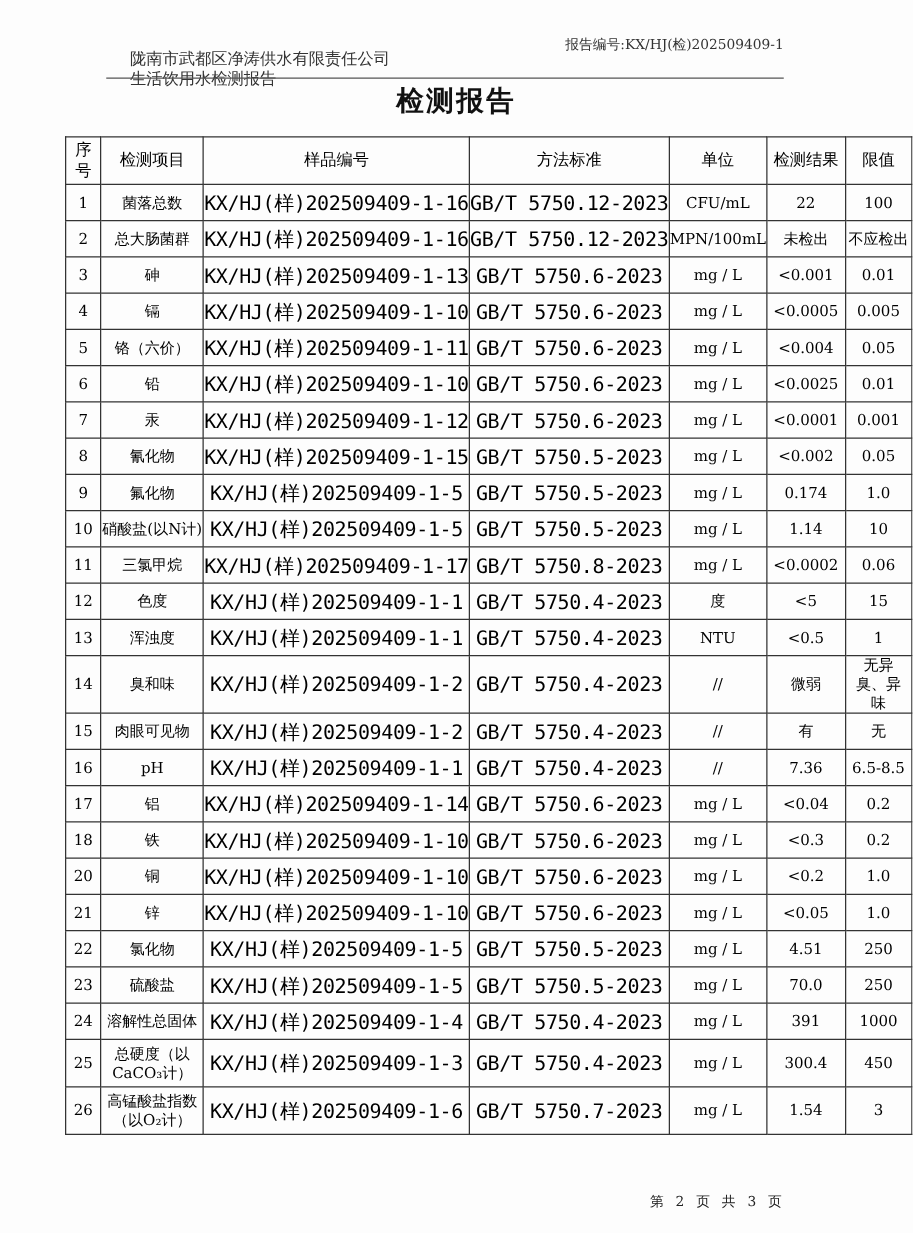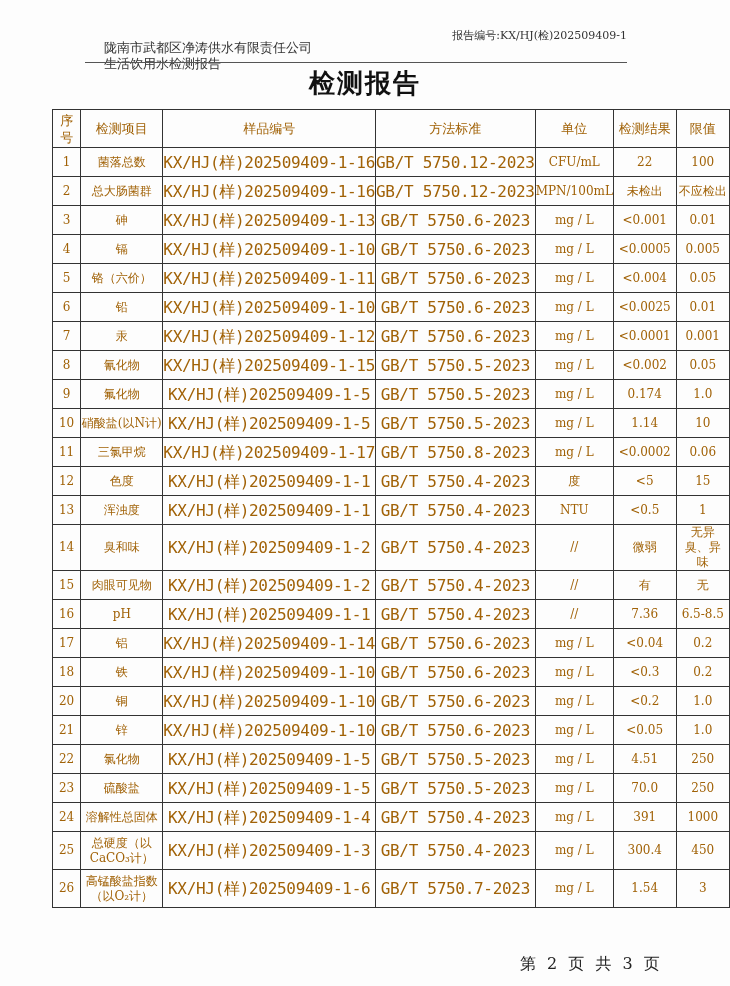--- a/index.html
+++ b/index.html
@@ -4,36 +4,36 @@
 <style>
   html, body { margin: 0; padding: 0; }
   body {
     width: 730px; height: 986px; background: #fdfdfd; position: relative;
     font-family: "DejaVu Serif", "Liberation Serif", serif; color: #222; overflow: hidden;
   }
   .hdr-left { position: absolute; left: 85px; top: 40px; font-size: 13px; line-height: 16px; color: #333; margin-left: 19px; }
   .hdr-right { position: absolute; right: 103px; top: 28px; font-size: 11px; line-height: 16px; color: #333; }
   .hdr-rule { position: absolute; left: 85px; top: 62px; width: 542px; height: 0; border-top: 1px solid #555; }
   .title { position: absolute; left: 0; width: 730px; top: 66px; text-align: center;
-    font-family: "DejaVu Sans", "Liberation Sans", sans-serif; font-weight: bold; font-size: 26px; letter-spacing: 2px; color: #111; }
+    font-family: "DejaVu Sans", "Liberation Sans", sans-serif; font-weight: bold; font-size: 22px; letter-spacing: 2px; color: #111; }
   table.report {
     position: absolute; left: 52px; top: 109px; border-collapse: collapse; table-layout: fixed;
-    font-size: 12px; color: #a16207;
+    font-size: 12px; color: #000000;
   }
   table.report td, table.report th {
     border: 1px solid #333; text-align: center; vertical-align: middle; padding: 0; font-weight: normal;
     line-height: 15px; white-space: nowrap; overflow: hidden;
   }
   table.report th { height: 37px; font-size: 13px; }
   table.report tr.row td { height: 28px; }
   table.report tr.row.tall td { height: 37px; }
   .wrap { white-space: normal !important; }
   .sampleno { font-family: "DejaVu Sans Mono", "Liberation Mono", monospace; font-size: 16px; letter-spacing: -0.3px; }
   .method { font-family: "DejaVu Sans Mono", "Liberation Mono", monospace; font-size: 16px; letter-spacing: -0.3px; }
-  .footer { position: absolute; left: 520px; top: 954px; font-size: 16px; color: #222; letter-spacing: 3px; }
+  .footer { position: absolute; left: 520px; top: 954px; font-size: 11px; color: #222; letter-spacing: 3px; }
 </style>
 </head>
 <body>
 
 <div class="hdr-left">
   <div>陇南市武都区净涛供水有限责任公司</div>
   <div>生活饮用水检测报告</div>
 </div>
 <div class="hdr-right">报告编号:KX/HJ(检)202509409-1</div>
 <div class="hdr-rule"></div>

